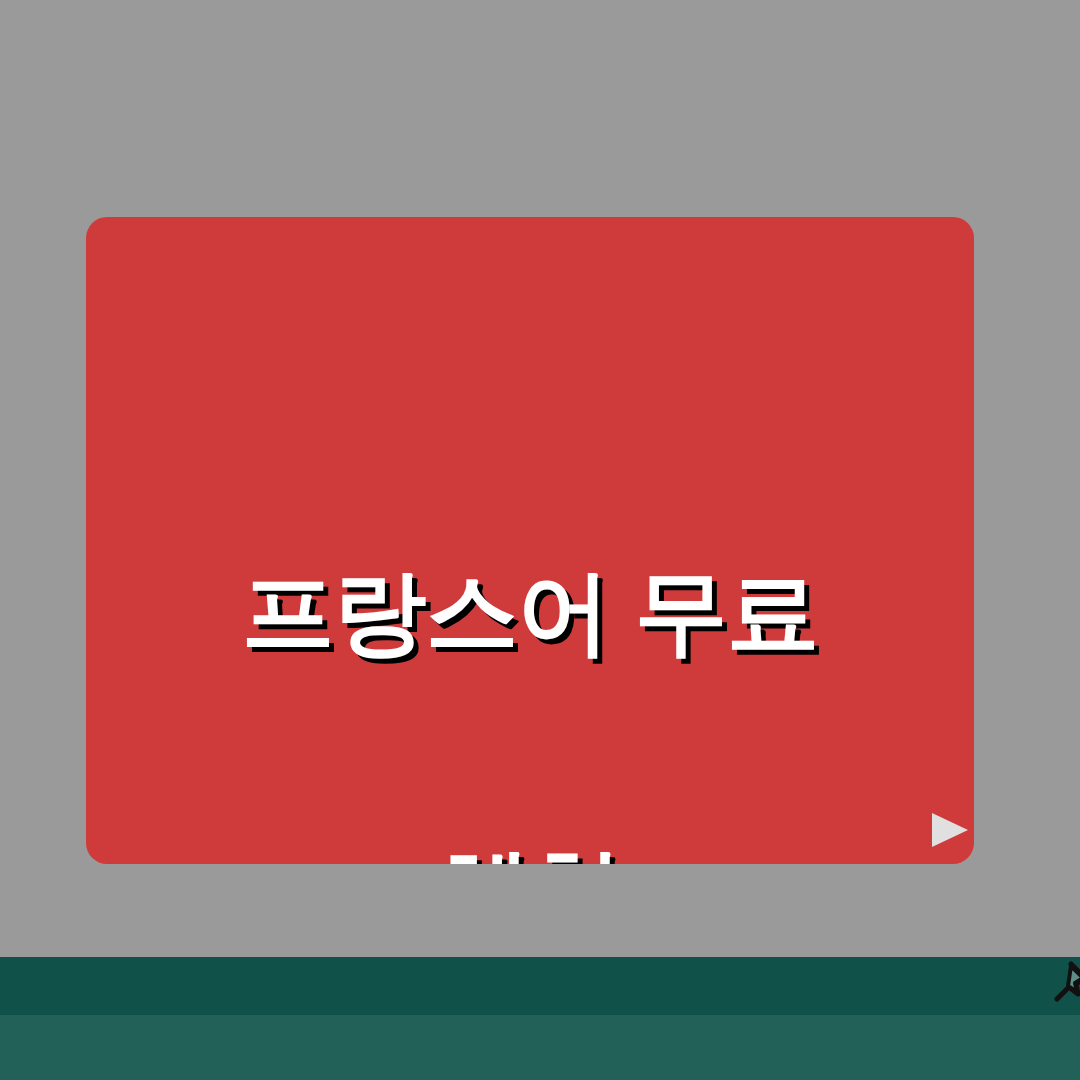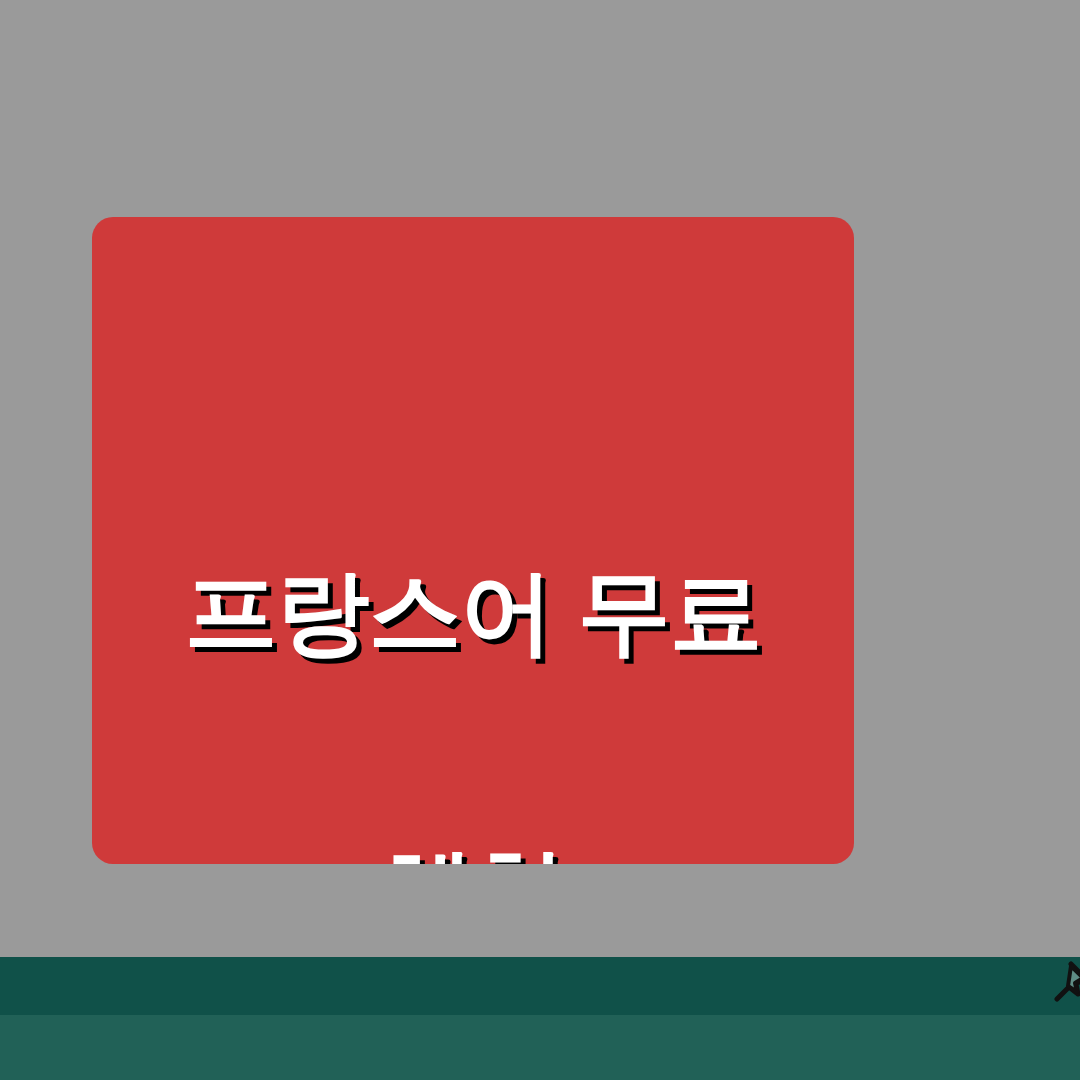--- a/index.html
+++ b/index.html
@@ -18,23 +18,23 @@
     position: relative;
     width: 1080px;
     height: 1080px;
     background: #9a9a9a;
     overflow: hidden;
   }
 
   
   #promo-card {
     position: absolute;
-    left: 92px;
+    left: 86px;
     top: 217px;
-    width: 762px;
+    width: 888px;
     height: 647px;
     background: #cf3a3a;
     border-radius: 21px;
     overflow: hidden;
     text-decoration: underline;
   }
 
   #headline {
     position: absolute;
     left: 0;

